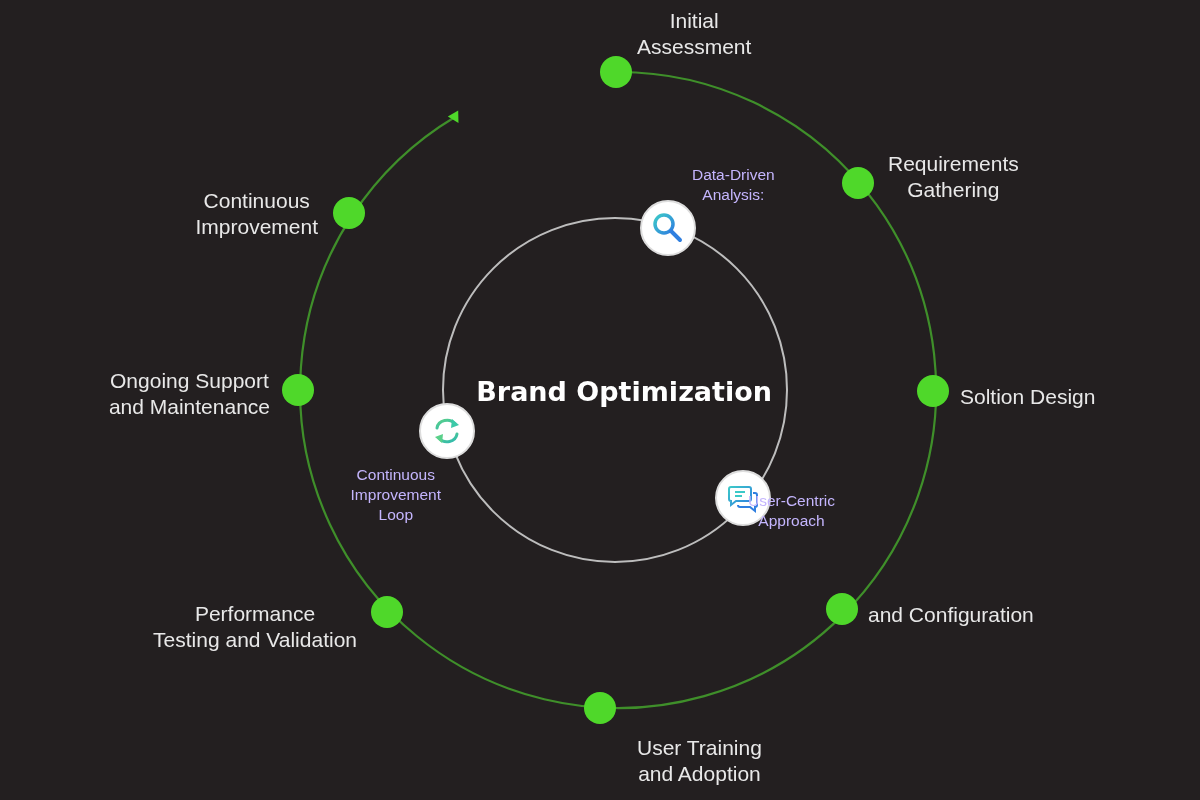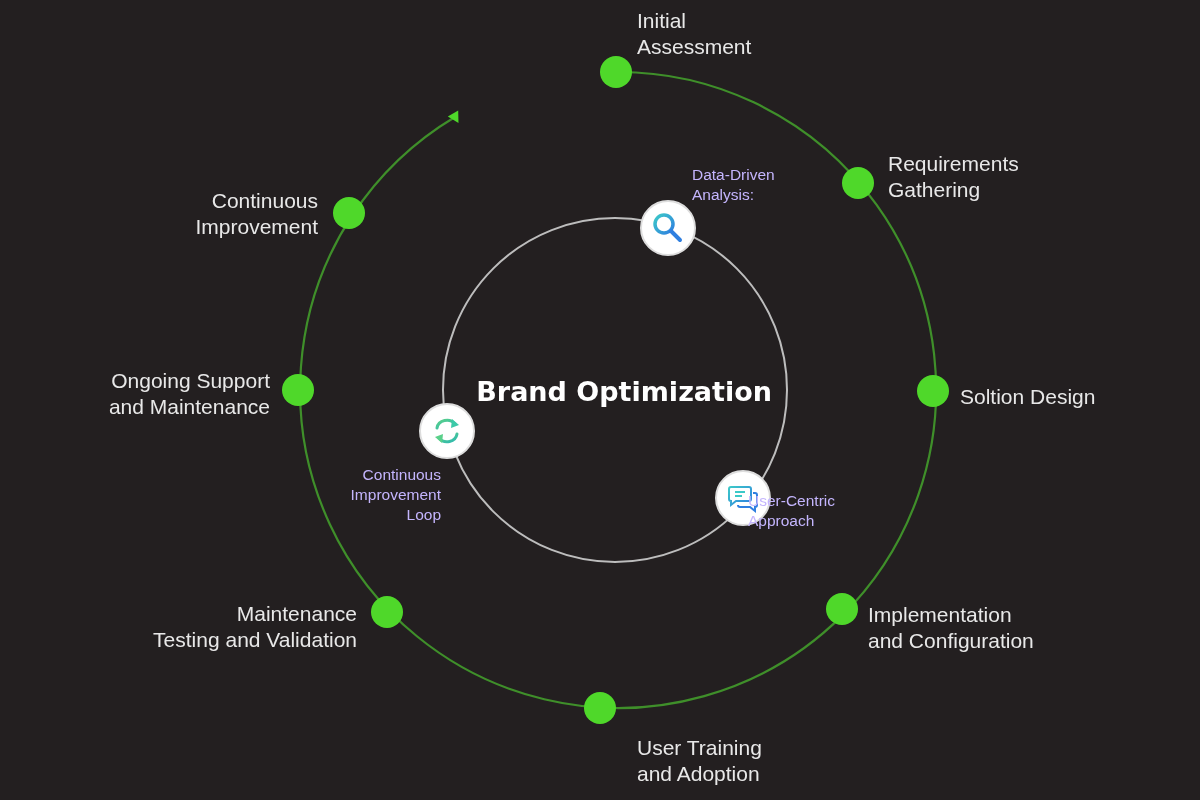--- a/index.html
+++ b/index.html
@@ -28,21 +28,21 @@
       position: absolute;
       left: 472px; top: 372px; width: 300px;
       text-align: right;
       color: #ffffff;
       font-family: "DejaVu Sans", sans-serif;
       font-weight: bold;
       font-size: 27px;
       line-height: 40px;
       white-space: nowrap;
     }
-    .line { display: block; }
+    .line { display: block; text-align: center; }
   </style>
 </head>
 <body>
 
 <svg id="diagram" width="1200" height="800" viewBox="0 0 1200 800">
   <defs>
     <linearGradient id="gradBlue" x1="0" y1="0" x2="1" y2="1">
       <stop offset="0" stop-color="#3cc9c8"></stop>
       <stop offset="1" stop-color="#2f7fe0"></stop>
     </linearGradient>
@@ -105,29 +105,28 @@
   <span class="line">Assessment</span>
 </div>
 <div class="label" style="left:888px; top:151px;">
   <span class="line">Requirements</span>
   <span class="line">Gathering</span>
 </div>
 <div class="label" style="left:960px; top:384px;">
   <span class="line">Soltion Design</span>
 </div>
 <div class="label" style="left:868px; top:602px;">
-  <span class="line">Implementation</span>
   <span class="line">and Configuration</span>
 </div>
 <div class="label" style="left:637px; top:735px;">
   <span class="line">User Training</span>
   <span class="line">and Adoption</span>
 </div>
 <div class="label right" style="right:843px; top:601px;">
-  <span class="line">Maintenance</span>
+  <span class="line">Performance</span>
   <span class="line">Testing and Validation</span>
 </div>
 <div class="label right" style="right:930px; top:368px;">
   <span class="line">Ongoing Support</span>
   <span class="line">and Maintenance</span>
 </div>
 <div class="label right" style="right:882px; top:188px;">
   <span class="line">Continuous</span>
   <span class="line">Improvement</span>
 </div>

